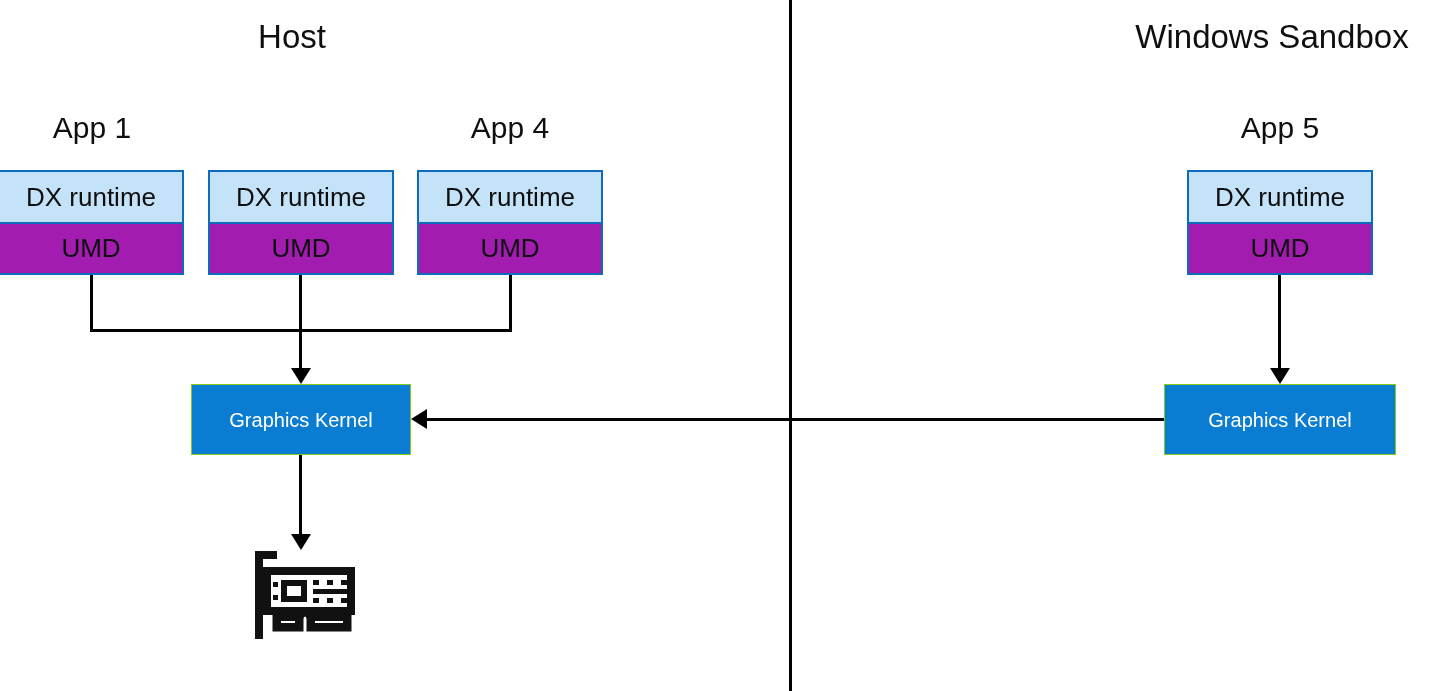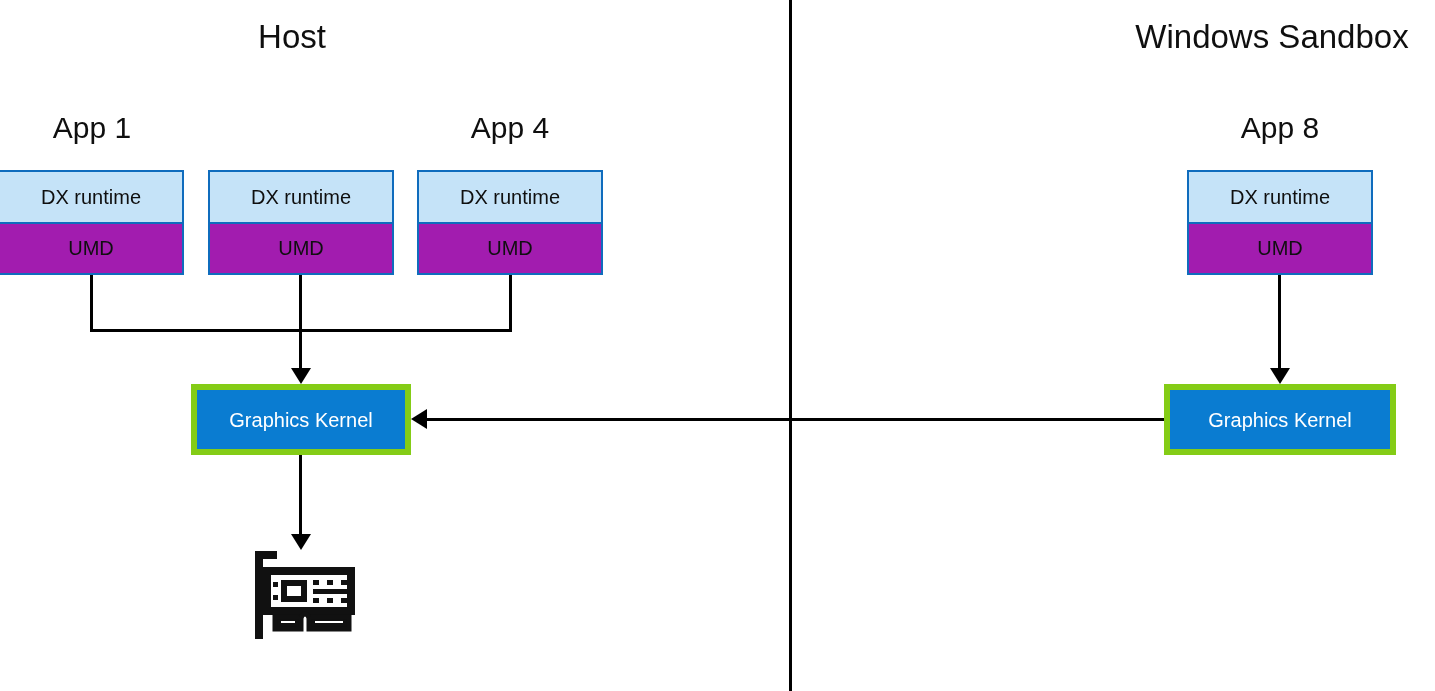--- a/index.html
+++ b/index.html
@@ -60,39 +60,39 @@
   #app1-box { left: -2px;   width: 186px; }
   #app2-box { left: 208px;  width: 186px; }
   #app3-box { left: 417px;  width: 186px; }
   #app4-box { left: 1187px; width: 186px; }
 
   .layer {
     flex: 1 1 50%;
     display: flex;
     align-items: center;
     justify-content: center;
-    font-size: 20px;
+    font-size: 26px;
     color: #0f0f0f;
     line-height: 1;
   }
   .layer-dx {
     background: #c5e3f8;
     border-bottom: 2px solid #0f6cbd;
   }
   .layer-umd {
     background: #a21caf;
   }
 
   
   .kernel-box {
     position: absolute;
     top: 384px;
     height: 71px;
     background: #0a7cd1;
-    border: 6px solid #84cc16;
+    border: 1px solid #84cc16;
     box-sizing: border-box;
     display: flex;
     align-items: center;
     justify-content: center;
     color: #ffffff;
     font-size: 20px;
     line-height: 1;
   }
   #kernel-host    { left: 191px;  width: 220px; }
   #kernel-sandbox { left: 1164px; width: 232px; }
@@ -180,21 +180,21 @@
     <div class="layer layer-dx">DX runtime</div>
     <div class="layer layer-umd">UMD</div>
   </div>
 
   <div class="app-label" id="label-app3">App 4</div>
   <div class="app-box" id="app3-box">
     <div class="layer layer-dx">DX runtime</div>
     <div class="layer layer-umd">UMD</div>
   </div>
 
-  <div class="app-label" id="label-app4">App 8</div>
+  <div class="app-label" id="label-app4">App 5</div>
   <div class="app-box" id="app4-box">
     <div class="layer layer-dx">DX runtime</div>
     <div class="layer layer-umd">UMD</div>
   </div>
 
   <div class="line vline" id="conn-app1-stub"></div>
   <div class="line vline" id="conn-app3-stub"></div>
   <div class="line hline" id="conn-bus"></div>
   <div class="line vline" id="conn-app2-main"></div>
   <div class="arrow-down" id="arrow-into-host-kernel"></div>

